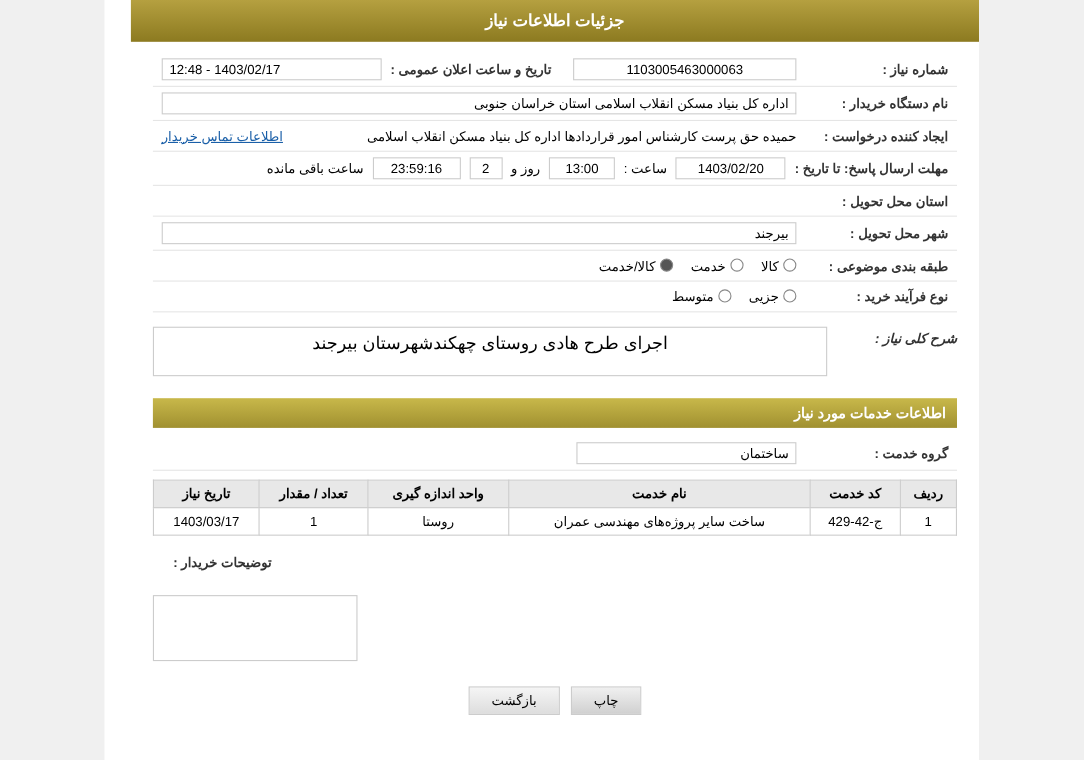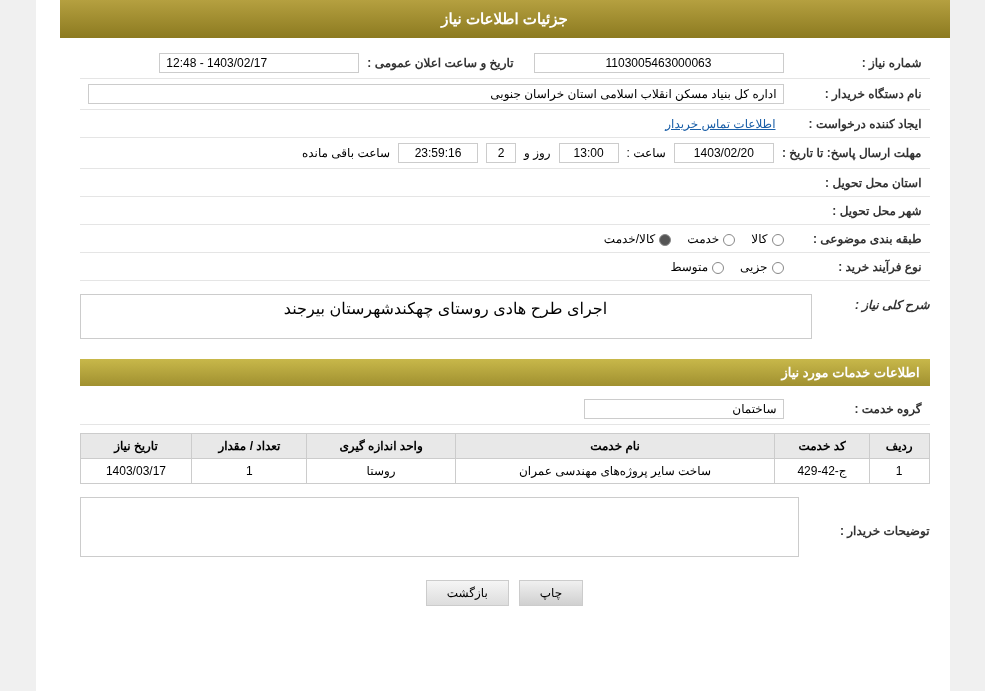--- a/index.html
+++ b/index.html
@@ -3,21 +3,21 @@
   <meta charset="utf-8">
   <style>
     * { box-sizing: border-box; margin: 0; padding: 0; }
     body {
       font-family: Tahoma, Arial, sans-serif;
       font-size: 12px;
       background: #f0f0f0;
       direction: rtl;
     }
     .page-wrapper {
-      width: 914px;
+      width: 795px;
       min-height: 691px;
       background: #fff;
       margin: 0 auto;
       padding-left: 24px;
     }
     .header-bar {
       background: linear-gradient(to bottom, #b5a040, #8c7a20);
       color: #fff;
       text-align: center;
       padding: 10px 0;
@@ -55,21 +55,21 @@
       text-decoration: underline;
       cursor: pointer;
     }
     .radio-group {
       display: flex;
       gap: 16px;
       align-items: center;
     }
     .radio-item {
       display: flex;
-      align-items: flex-end;
+      align-items: flex-start;
       gap: 4px;
     }
     .radio-circle {
       width: 12px;
       height: 12px;
       border-radius: 50%;
       border: 1px solid #888;
       background: #fff;
       display: inline-block;
     }
@@ -160,20 +160,21 @@
       <div class="value-box" style="max-width:200px; text-align:left;">1403/02/17 - 12:48</div>
     </div>
 
     <div class="row">
       <span class="label">نام دستگاه خریدار :</span>
       <div class="value-box">اداره کل بنیاد مسکن انقلاب اسلامی استان خراسان جنوبی</div>
     </div>
 
     <div class="row">
       <span class="label">ایجاد کننده درخواست :</span>
+      <span style="flex:1;">حمیده حق پرست کارشناس امور قراردادها اداره کل بنیاد مسکن انقلاب اسلامی</span>
       <span class="link-blue" style="margin-right:8px; white-space:nowrap;">اطلاعات تماس خریدار</span>
     </div>
 
     <div class="row">
       <span class="label">مهلت ارسال پاسخ: تا تاریخ :</span>
       <div class="timer-row">
         <div class="timer-box" style="min-width:100px; text-align:center;">1403/02/20</div>
         <span>ساعت :</span>
         <div class="timer-box" style="min-width:60px; text-align:center;">13:00</div>
         <span>روز و</span>
@@ -182,20 +183,21 @@
         <span>ساعت باقی مانده</span>
       </div>
     </div>
 
     <div class="row">
       <span class="label">استان محل تحویل :</span>
     </div>
 
     <div class="row">
       <span class="label">شهر محل تحویل :</span>
+      <div class="value-box">بیرجند</div>
     </div>
 
     <div class="row">
       <span class="label">طبقه بندی موضوعی :</span>
       <div class="radio-group">
         <div class="radio-item">
           <span class="radio-circle"></span>
           <span>کالا</span>
         </div>
         <div class="radio-item">
@@ -260,21 +262,21 @@
               <td>ج-42-429</td>
               <td>ساخت سایر پروژه‌های مهندسی عمران</td>
               <td>روستا</td>
               <td>1</td>
               <td>1403/03/17</td>
             </tr>
           </tbody>
       </table>
     </div>
 
-    <div style="display:flex; gap:23px; align-items:center; padding: 5px 0; margin-top:5px;">
+    <div style="display:flex; gap:23px; align-items:flex-end; padding: 5px 0; margin-top:5px;flex-direction:column;">
       <span class="label" style="min-width:100px; font-weight:bold; margin-top:4px;">توضیحات خریدار :</span>
       <div style="flex:1;">
         <textarea class="textarea-box" style="min-height: 60px;" readonly=""></textarea>
       </div>
     </div>
 
     <div class="buttons-row">
       <button class="btn btn-print">چاپ</button>
       <button class="btn">بازگشت</button>
     </div>

